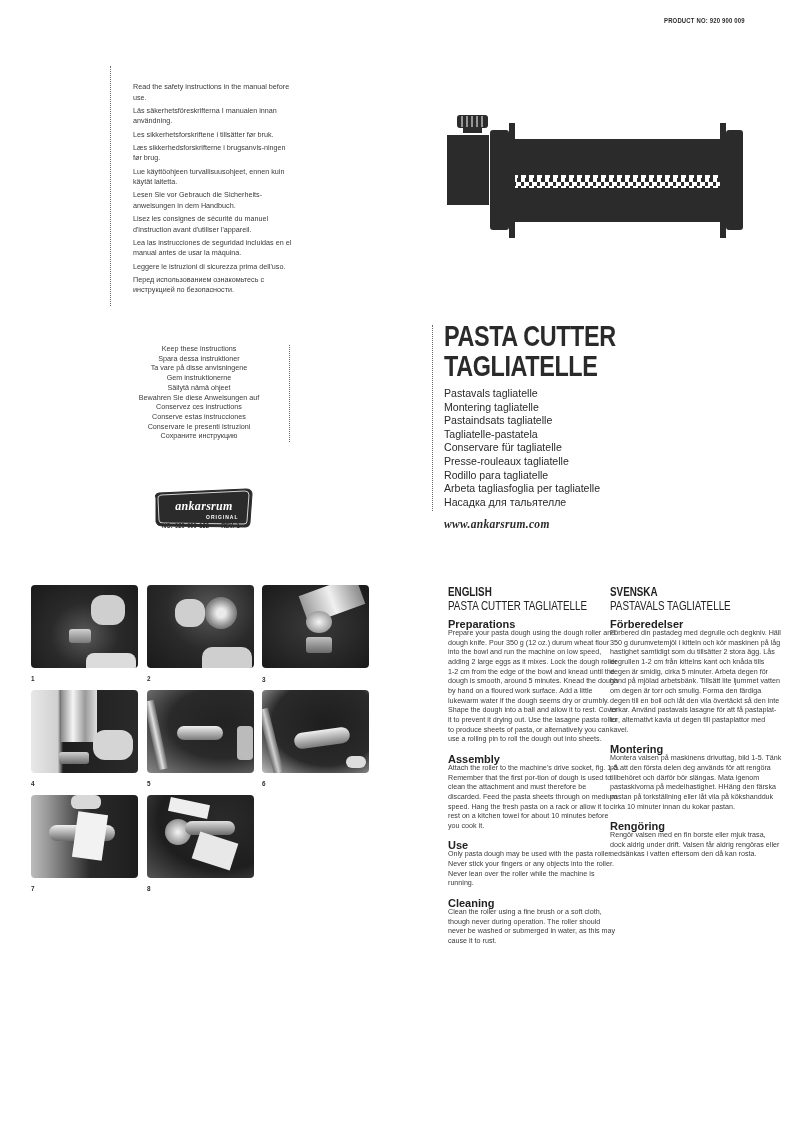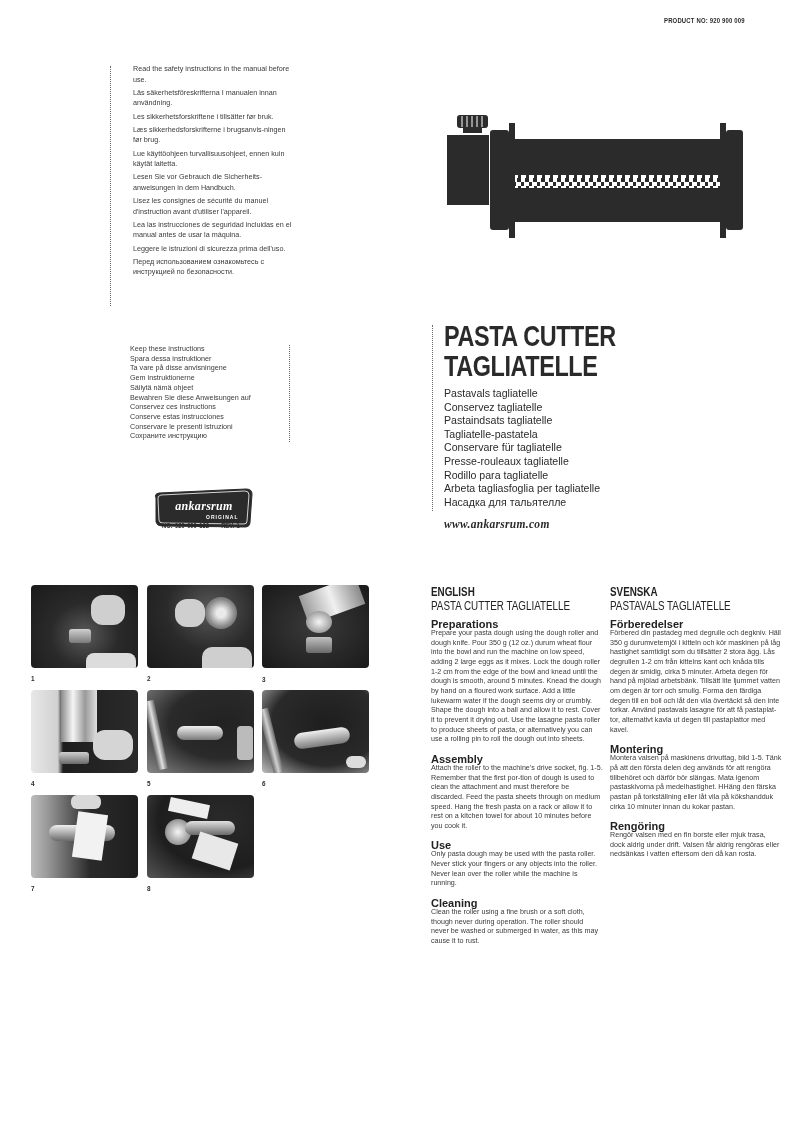--- a/index.html
+++ b/index.html
@@ -9,24 +9,24 @@
   .abs { position: absolute; }
 
   .product-no {
     left: 664px; top: 17px; font-size: 7px; font-weight: bold; letter-spacing: 0.2px;
     font-family: "Liberation Sans", sans-serif; transform: scaleX(0.85); transform-origin: left;
     color: #2a2a2a;
   }
 
   
   .dots-v { border-left: 1.5px dotted #6a6a6a; }
-  .safety { left: 133px; top: 64px; width: 160px; font-size: 7.2px; line-height: 10.6px; color: #3a3a3a; }
+  .safety { left: 133px; top: 82px; width: 160px; font-size: 7.2px; line-height: 10.6px; color: #3a3a3a; }
   .safety p { margin-bottom: 2.6px; }
 
-  .keep { left: 130px; top: 344px; width: 138px; text-align: left; font-size: 7.2px; line-height: 9.7px; color: #3a3a3a; }
+  .keep { left: 130px; top: 344px; width: 138px; text-align: center; font-size: 7.2px; line-height: 9.7px; color: #3a3a3a; }
 
   
   .logo {
     left: 150px; top: 488px; width: 104px; height: 42px;
   }
   .docno { left: 162px; top: 522px; font-size: 6.8px; font-weight: bold; transform: scaleX(0.85); transform-origin: left; color: #2a2a2a; word-spacing: 1px; }
 
   
   .roller { left: 445px; top: 113px; width: 330px; height: 135px; }
 
@@ -137,21 +137,21 @@
   </svg>
 </div>
 
 <div class="abs dots-v" style="left:432px; top:325px; height:186px;"></div>
 <div class="abs title">
   <div>PASTA CUTTER</div>
   <div>TAGLIATELLE</div>
 </div>
 <div class="abs subtitles">
   <div>Pastavals tagliatelle</div>
-  <div>Conservez tagliatelle</div>
+  <div>Montering tagliatelle</div>
   <div>Pastaindsats tagliatelle</div>
   <div>Tagliatelle-pastatela</div>
   <div>Conservare für tagliatelle</div>
   <div>Presse-rouleaux tagliatelle</div>
   <div>Rodillo para tagliatelle</div>
   <div>Arbeta tagliasfoglia per tagliatelle</div>
   <div>Насадка для тальятелле</div>
 </div>
 <div class="abs website">www.ankarsrum.com</div>
 
@@ -205,21 +205,21 @@
 <div class="photo-label" style="left:31px; top:884px;">7</div>
 
 <div class="photo" style="left:147px; top:795px; background: radial-gradient(ellipse at 70% 30%, #2a2a2a 0%, #1e1e1e 60%, #555 100%);">
   <div style="position:absolute; left:18px; top:24px; width:26px; height:26px; border-radius:50%; background:radial-gradient(#f5f5f5,#6a6a6a);"></div>
   <div style="position:absolute; left:38px; top:26px; width:50px; height:14px; border-radius:7px; background:linear-gradient(#e0e0e0,#6a6a6a);"></div>
   <div style="position:absolute; left:22px; top:6px; width:40px; height:14px; background:#eeeeee; transform:rotate(12deg);"></div>
   <div style="position:absolute; left:48px; top:42px; width:40px; height:28px; background:#e8e8e8; transform:rotate(18deg);"></div>
 </div>
 <div class="photo-label" style="left:147px; top:884px;">8</div>
 
-<div class="col" style="left:431px; top:585px;">
+<div class="col" style="left:448px; top:585px;">
   <span class="lang">ENGLISH</span>
   <span class="prod">PASTA CUTTER TAGLIATELLE</span>
   <div class="sec">
     <h4>Preparations</h4>
     <p>Prepare your pasta dough using the dough roller and dough knife. Pour 350 g (12 oz.) durum wheat flour into the bowl and run the machine on low speed, adding 2 large eggs as it mixes. Lock the dough roller 1-2 cm from the edge of the bowl and knead until the dough is smooth, around 5 minutes. Knead the dough by hand on a floured work surface. Add a little lukewarm water if the dough seems dry or crumbly. Shape the dough into a ball and allow it to rest. Cover it to prevent it drying out. Use the lasagne pasta roller to produce sheets of pasta, or alternatively you can use a rolling pin to roll the dough out into sheets.</p>
   </div>
   <div class="sec">
     <h4>Assembly</h4>
     <p>Attach the roller to the machine's drive socket, fig. 1-5. Remember that the first por-tion of dough is used to clean the attachment and must therefore be discarded. Feed the pasta sheets through on medium speed. Hang the fresh pasta on a rack or allow it to rest on a kitchen towel for about 10 minutes before you cook it.</p>
   </div>

